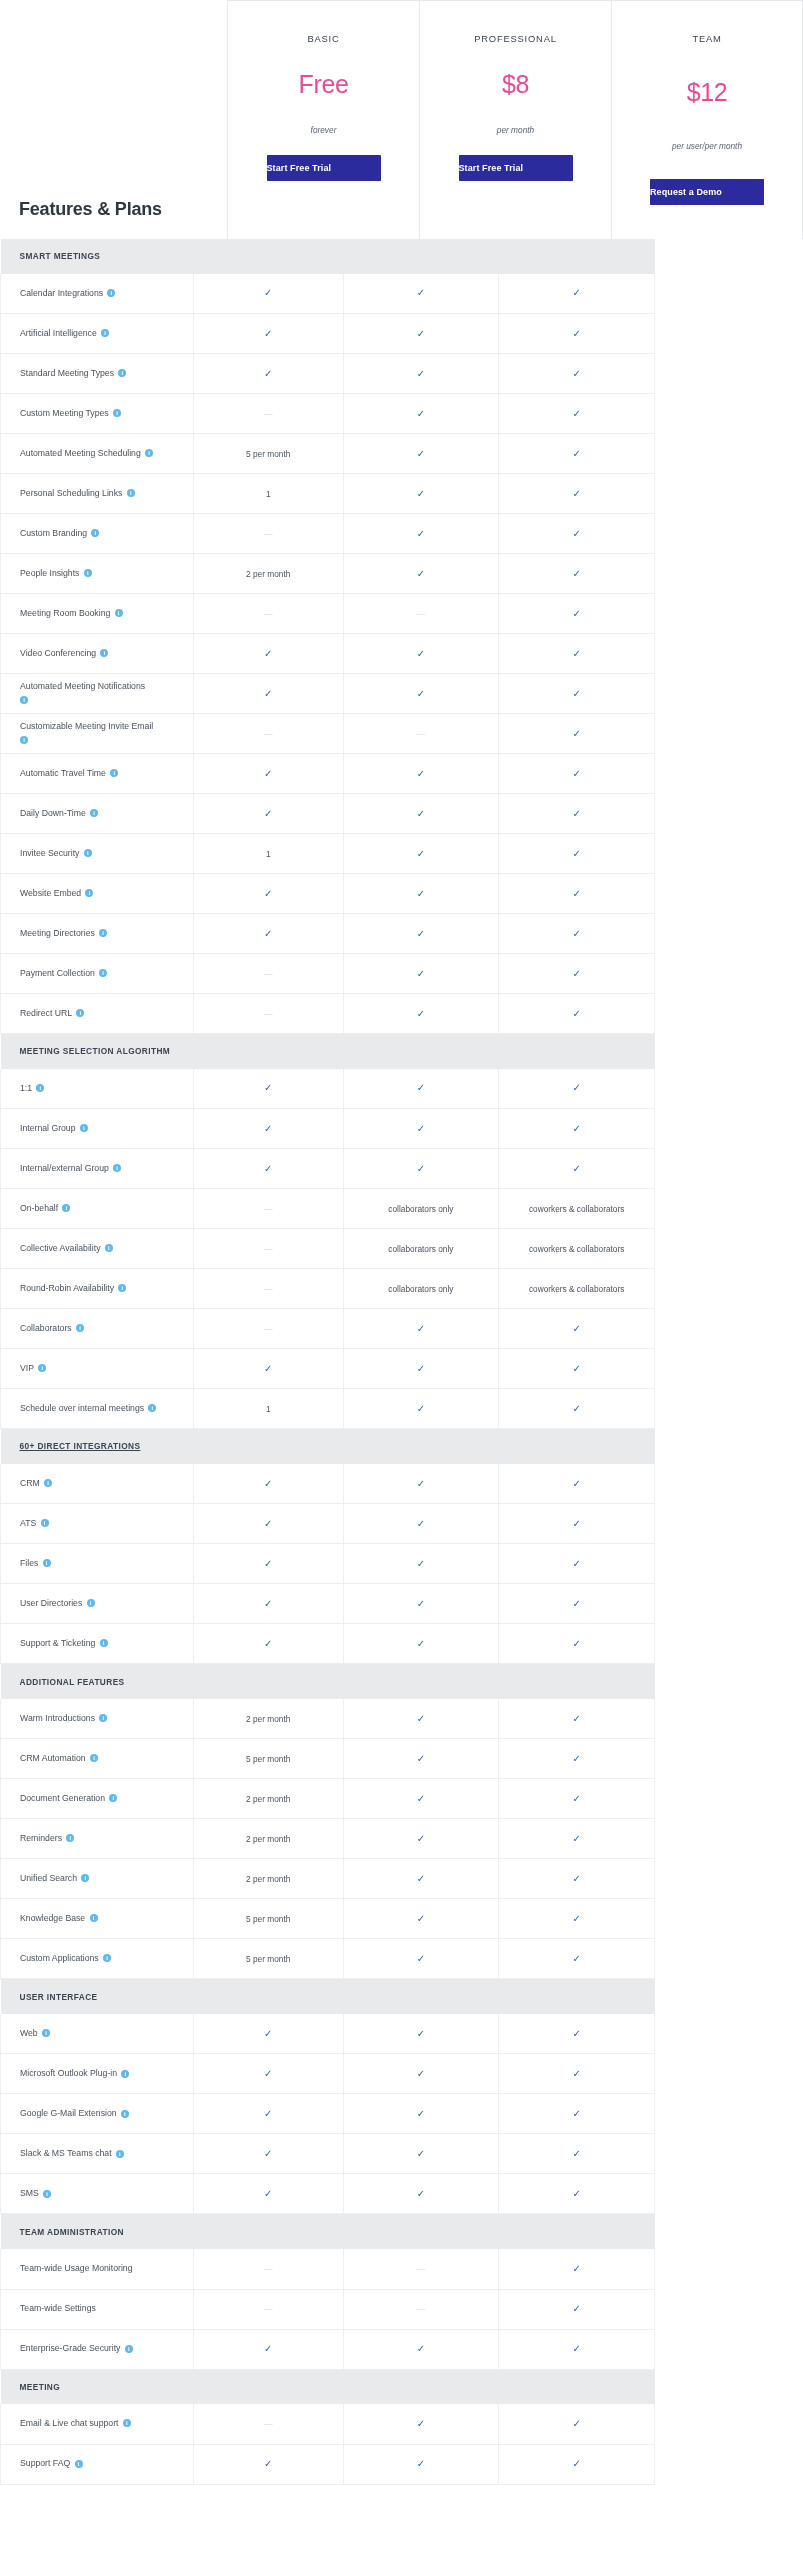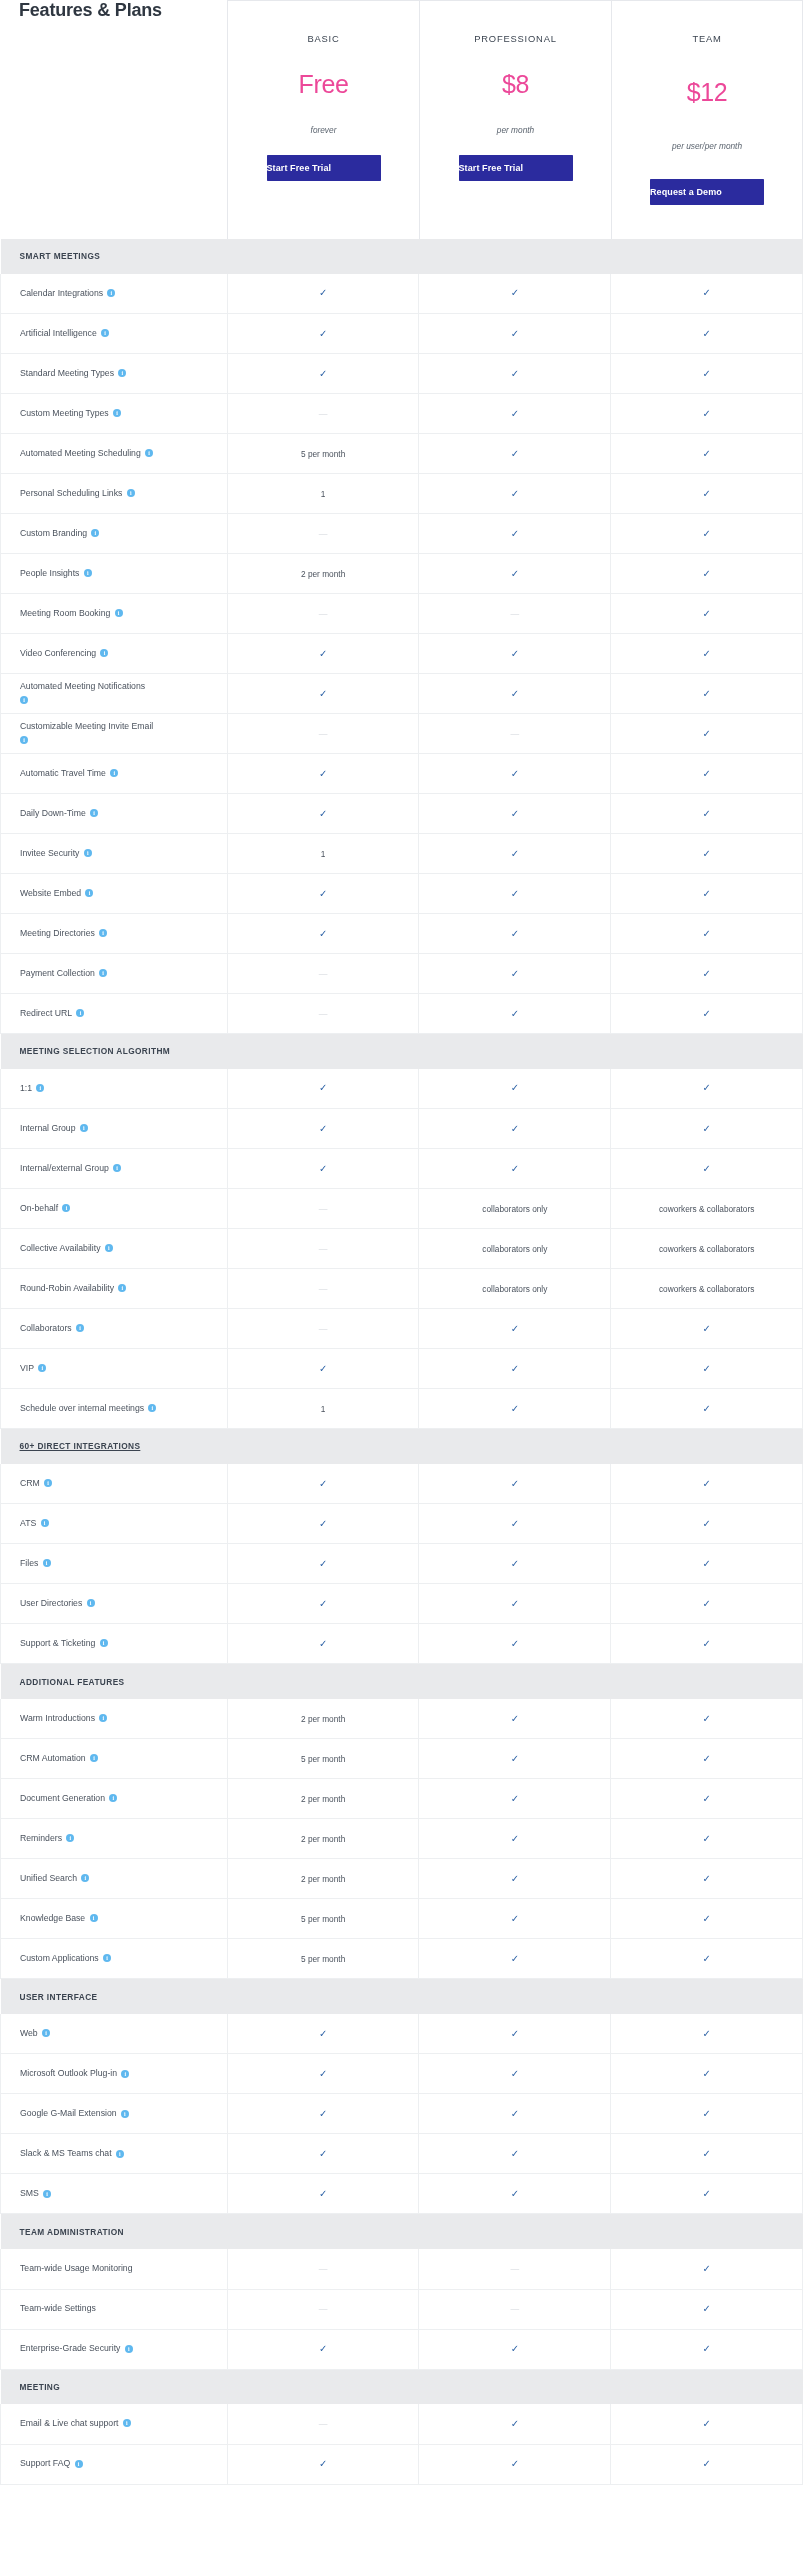--- a/index.html
+++ b/index.html
@@ -15,21 +15,21 @@
   
   .plan-header {
     display: flex;
     width: 803px;
     align-items: flex-end;
   }
   .plan-title-cell {
     width: 227px;
     padding: 0 0 19px 19px;
     display: flex;
-    align-items: flex-start;
+    align-items: flex-end;
     height: 239px;
   }
   .plan-title {
     font-size: 18px;
     font-weight: bold;
     color: #2f3741;
     letter-spacing: -0.2px;
     white-space: nowrap;
   }
   .plan-cards { display: flex; }
@@ -75,21 +75,21 @@
     font-weight: bold;
     letter-spacing: 0.1px;
     padding: 8px 0;
     width: 114px;
     text-align: left;
     cursor: pointer;
     border-radius: 0.7px;
   }
 
   
-  .feature-table { width: 803px; border-collapse: collapse; }
+  .feature-table { width: 655px; border-collapse: collapse; }
 
   .section-row td {
     background: #e9eaec;
     padding: 12.3px 0 12.3px 19px;
     font-size: 8.3px;
     font-weight: bold;
     letter-spacing: 0.4px;
     color: #3b4450;
     border: none;
   }

